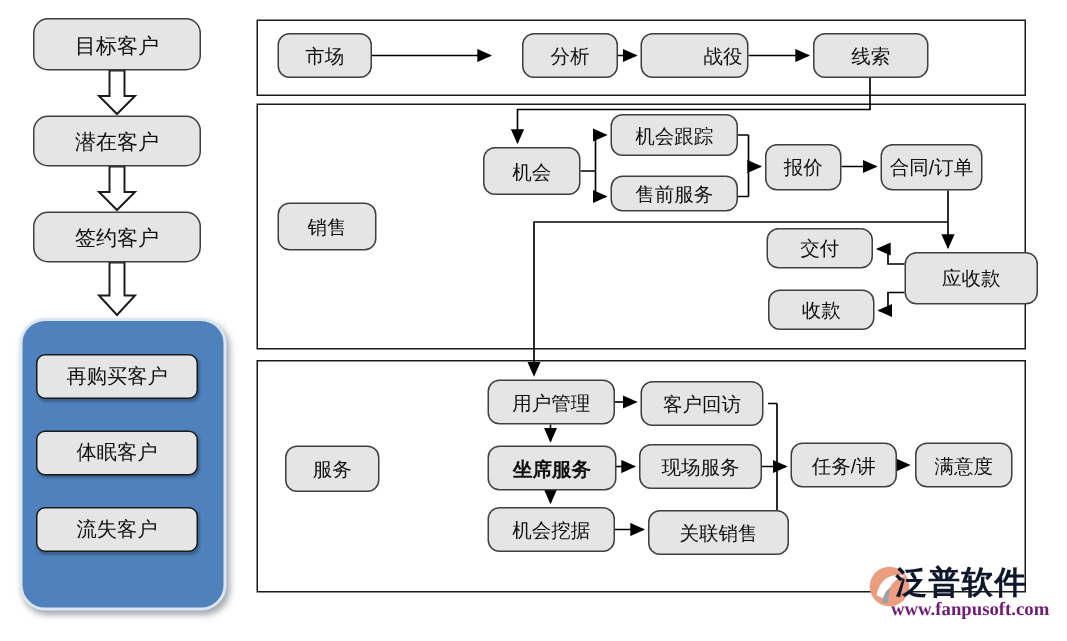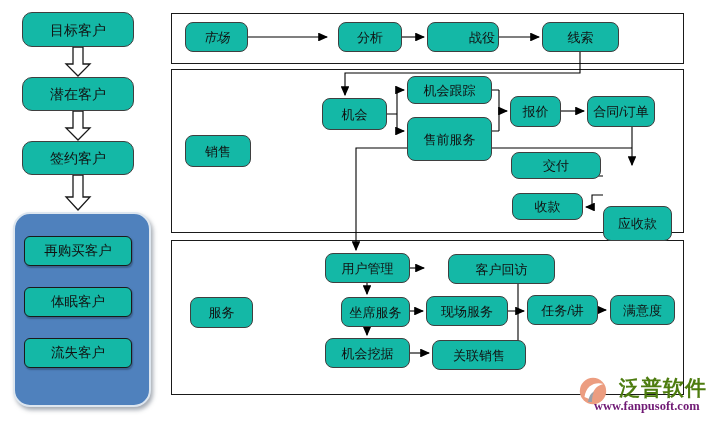--- a/index.html
+++ b/index.html
@@ -2,39 +2,39 @@
 <html><head>
 <meta charset="utf-8">
 <style>
   html,body{margin:0;padding:0;background:#fff;}
   #canvas{
     position:relative;width:711px;height:427px;background:#fff;overflow:hidden;
     font-family:"Liberation Sans","DejaVu Sans",sans-serif;color:#111;
   }
   .section{position:absolute;border:1.3px solid #1a1a1a;background:transparent;}
   .node{
-    position:absolute;box-sizing:border-box;background:#14b8a6;border:1.3px solid #3f3f3f;
+    position:absolute;box-sizing:border-box;background:#e5e5e5;border:1.3px solid #3f3f3f;
     border-radius:8px;display:flex;align-items:center;justify-content:center;
     font-size:13px;line-height:1;white-space:nowrap;z-index:5;
   }
   .bignode{border-radius:10px;font-size:14px;border-width:1.4px;}
   .group{
     position:absolute;left:13px;top:212px;width:134px;height:191px;border-radius:17px;
     background:#4f81bd;border:2px solid #dde6ef;
     box-shadow:2px 3px 4px rgba(90,100,115,0.55);z-index:2;
   }
   .groupnode{border-radius:6px;border:1.1px solid #1a1a1a;font-size:13.5px;
     box-shadow:1px 1.5px 1.5px rgba(0,0,0,0.25);}
   svg.overlay{position:absolute;left:0;top:0;z-index:4;pointer-events:none;}
   svg.arrows{position:absolute;left:0;top:0;z-index:3;pointer-events:none;}
   .logo{position:absolute;left:578px;top:374px;width:133px;height:48px;z-index:8;}
   .logo-icon{position:absolute;left:0;top:2px;width:30px;height:30px;}
   .logo-title{
-    position:absolute;left:41px;top:0px;font-size:21px;font-weight:bold;
-    letter-spacing:1px;color:#4d7c0f;white-space:nowrap;
+    position:absolute;left:19px;top:0px;font-size:21px;font-weight:bold;
+    letter-spacing:1px;color:#0f172a;white-space:nowrap;
   }
   .logo-url{
     position:absolute;left:16px;top:25px;font-family:"Liberation Serif","DejaVu Serif",serif;
     font-weight:bold;font-size:12.5px;color:#701a75;white-space:nowrap;
   }
 </style>
 </head>
 <body>
 
 <div id="canvas">
@@ -83,39 +83,39 @@
       <path marker-end="url(#ah)" d="M410,268 H424"></path>
       <path marker-end="url(#ah)" d="M410,311 H423"></path>
       <path marker-end="url(#ah)" d="M410,353 H429"></path>
       <path marker-end="url(#ah)" d="M367,283 V294"></path>
       <path marker-end="url(#ah)" d="M367,327 V335"></path>
       <path marker-end="url(#ah)" d="M518,311 H524"></path>
       <path marker-end="url(#ah)" d="M598,310 H606"></path>
     </g>
   </svg>
 
-  <div class="node" style="left:185px;top:22px;width:63px;height:30px;font-style:italic;">市场</div>
-  <div class="node" style="left:338px;top:22px;width:64px;height:30px;text-align:right;">分析</div>
+  <div class="node" style="left:185px;top:22px;width:63px;height:30px;">市场</div>
+  <div class="node" style="left:348px;top:22px;width:64px;height:30px;text-align:right;">分析</div>
   <div class="node" style="left:427px;top:22px;width:72px;height:30px;padding-left:38px;">战役</div>
   <div class="node" style="left:542px;top:22px;width:77px;height:30px;">线索</div>
 
   <div class="node" style="left:185px;top:135px;width:66px;height:32px;">销售</div>
   <div class="node" style="left:322px;top:98px;width:65px;height:32px;">机会</div>
   <div class="node" style="left:407px;top:76px;width:85px;height:28px;">机会跟踪</div>
-  <div class="node" style="left:407px;top:117px;width:85px;height:44px;">售前服务</div>
+  <div class="node" style="left:407px;top:117px;width:85px;height:24px;">售前服务</div>
   <div class="node" style="left:510px;top:96px;width:51px;height:31px;">报价</div>
   <div class="node" style="left:587px;top:96px;width:68px;height:31px;">合同/订单</div>
-  <div class="node" style="left:511px;top:152px;width:90px;height:27px;">交付</div>
-  <div class="node" style="left:603px;top:168px;width:69px;height:35px;margin-top:38px;">应收款</div>
+  <div class="node" style="left:511px;top:152px;width:71px;height:27px;">交付</div>
+  <div class="node" style="left:603px;top:168px;width:89px;height:35px;">应收款</div>
   <div class="node" style="left:512px;top:193px;width:71px;height:27px;">收款</div>
 
   <div class="node" style="left:190px;top:297px;width:63px;height:31px;">服务</div>
   <div class="node" style="left:325px;top:253px;width:85px;height:30px;">用户管理</div>
-  <div class="node" style="left:427px;top:254px;width:107px;height:30px;margin-left:21px;">客户回访</div>
-  <div class="node" style="left:341px;top:297px;width:69px;height:30px;">坐席服务</div>
+  <div class="node" style="left:427px;top:254px;width:82px;height:30px;">客户回访</div>
+  <div class="node" style="left:325px;top:297px;width:86px;height:30px;font-weight:bold;">坐席服务</div>
   <div class="node" style="left:426px;top:296px;width:82px;height:30px;">现场服务</div>
   <div class="node" style="left:527px;top:295px;width:71px;height:30px;">任务/讲</div>
   <div class="node" style="left:610px;top:295px;width:65px;height:30px;">满意度</div>
   <div class="node" style="left:325px;top:338px;width:85px;height:30px;">机会挖据</div>
   <div class="node" style="left:432px;top:340px;width:94px;height:30px;text-align:right;">关联销售</div>
 
   <div class="logo">
     <svg class="logo-icon" viewBox="0 0 30 30">
       <circle cx="15" cy="15" r="13.2" fill="#ec9d80"></circle>
       <path d="M6.5,21 C8,9.5 17,5.5 25.5,8 C18.5,9.5 14.5,13.5 13.5,24 Z" fill="#ffffff"></path>

